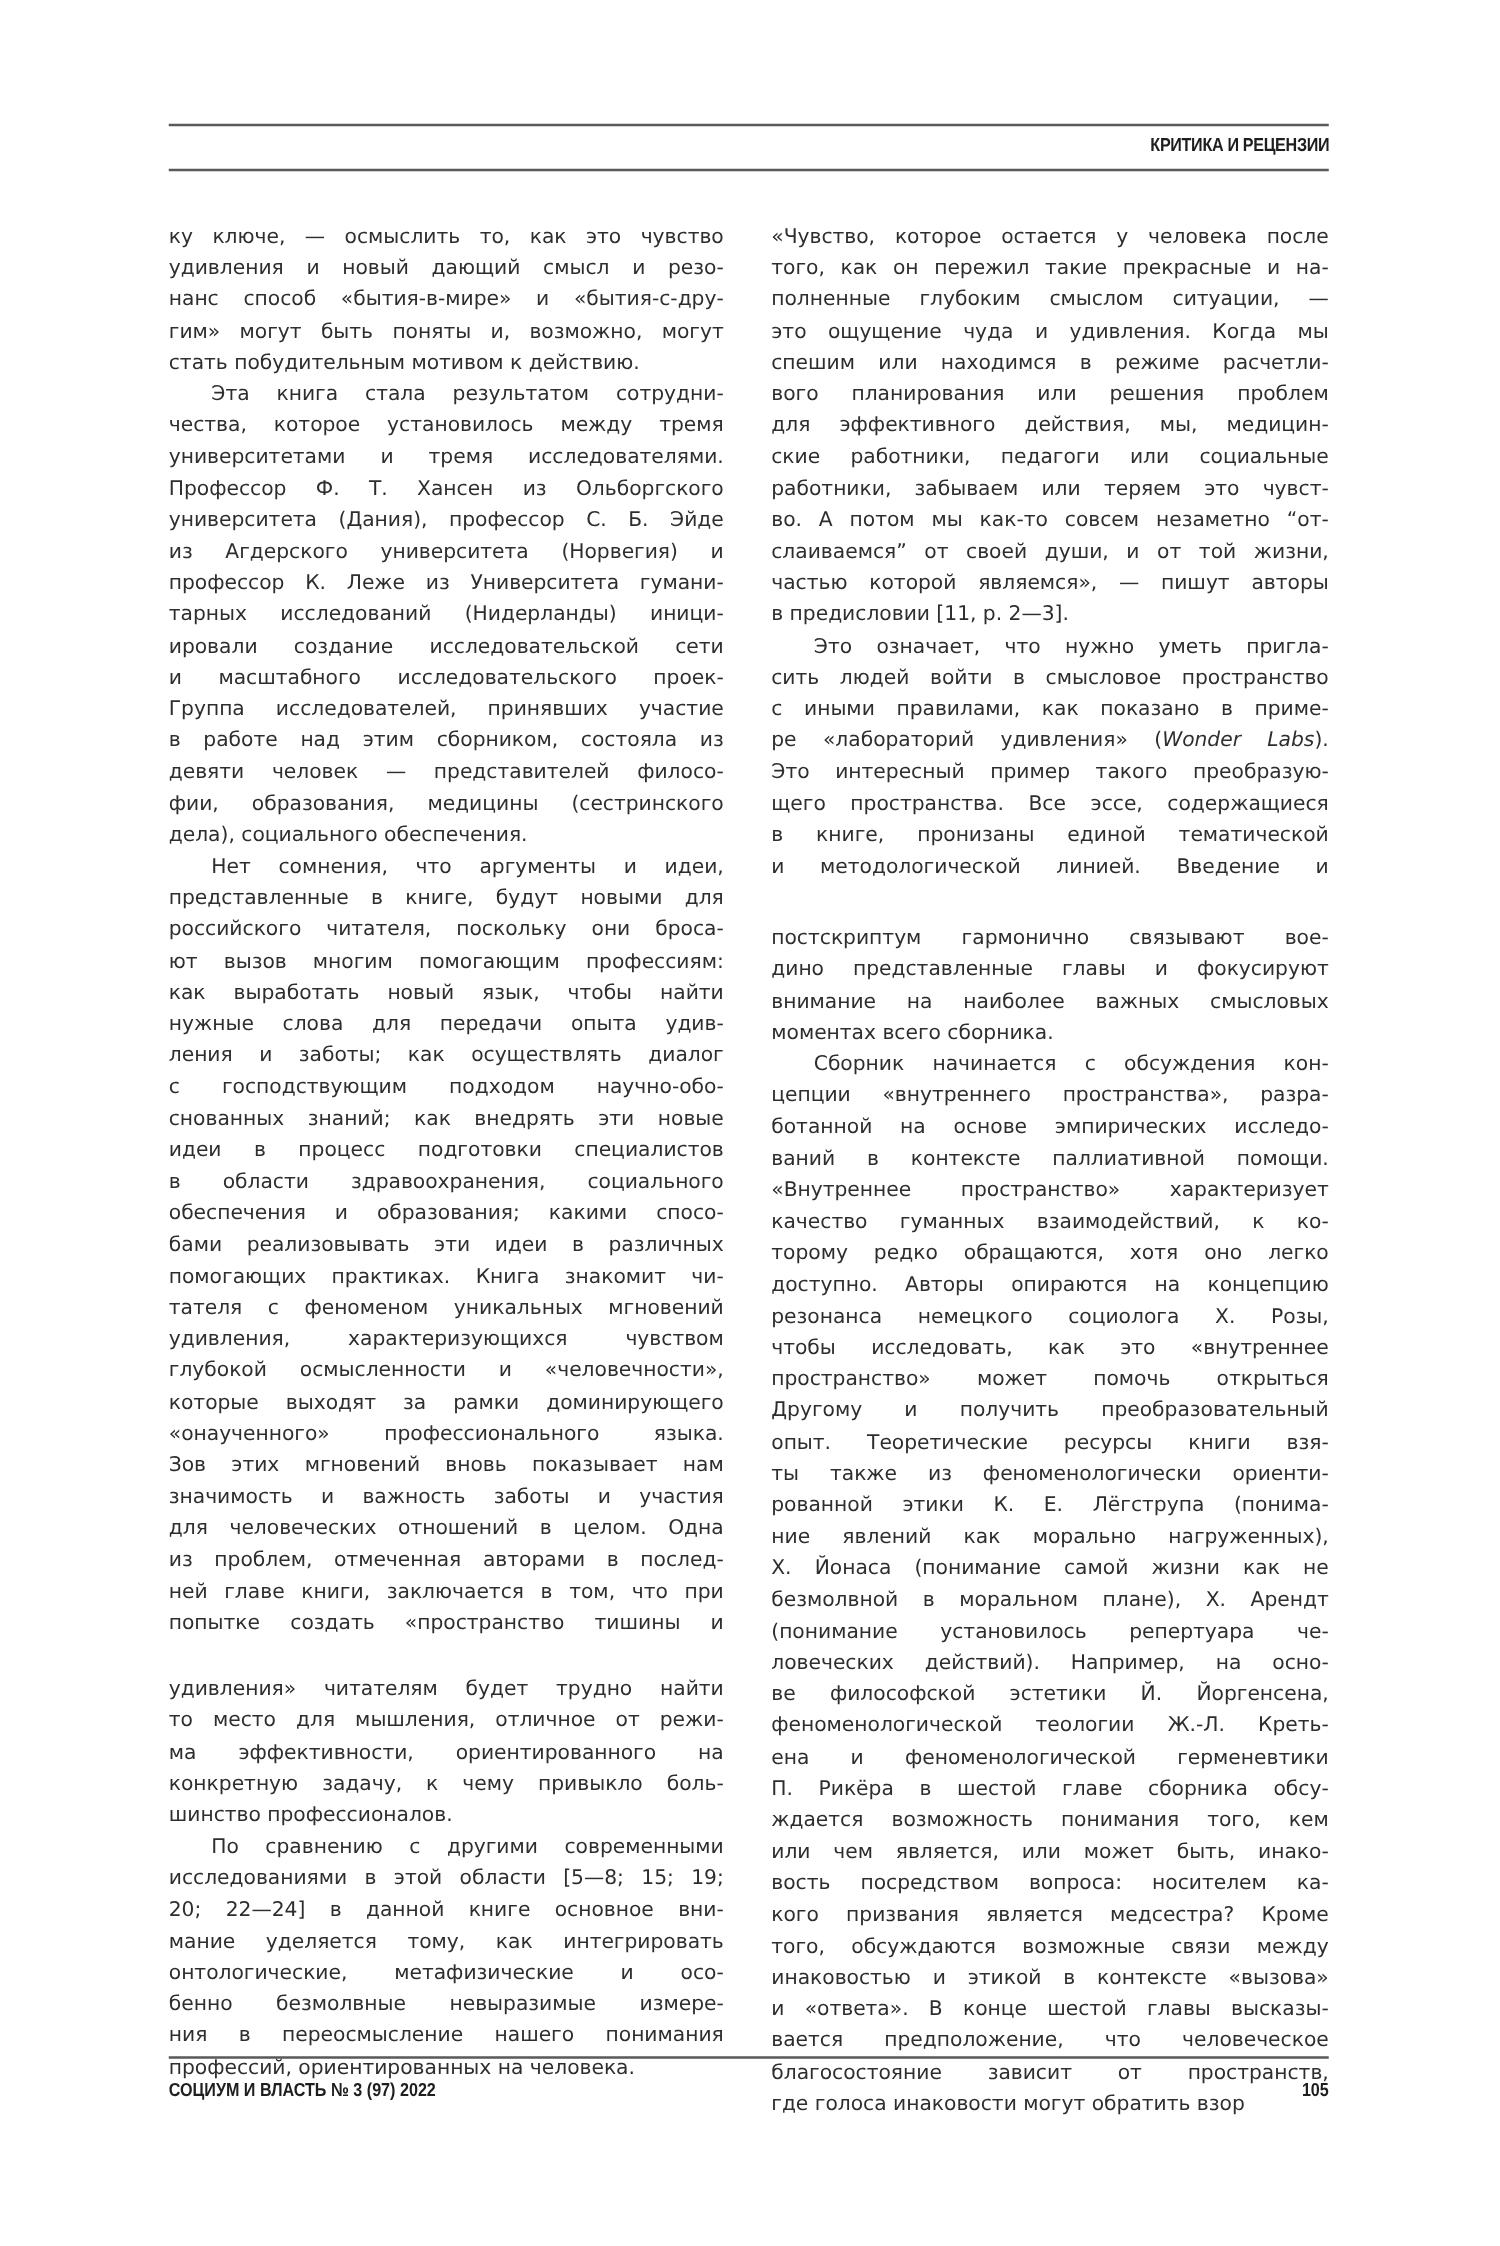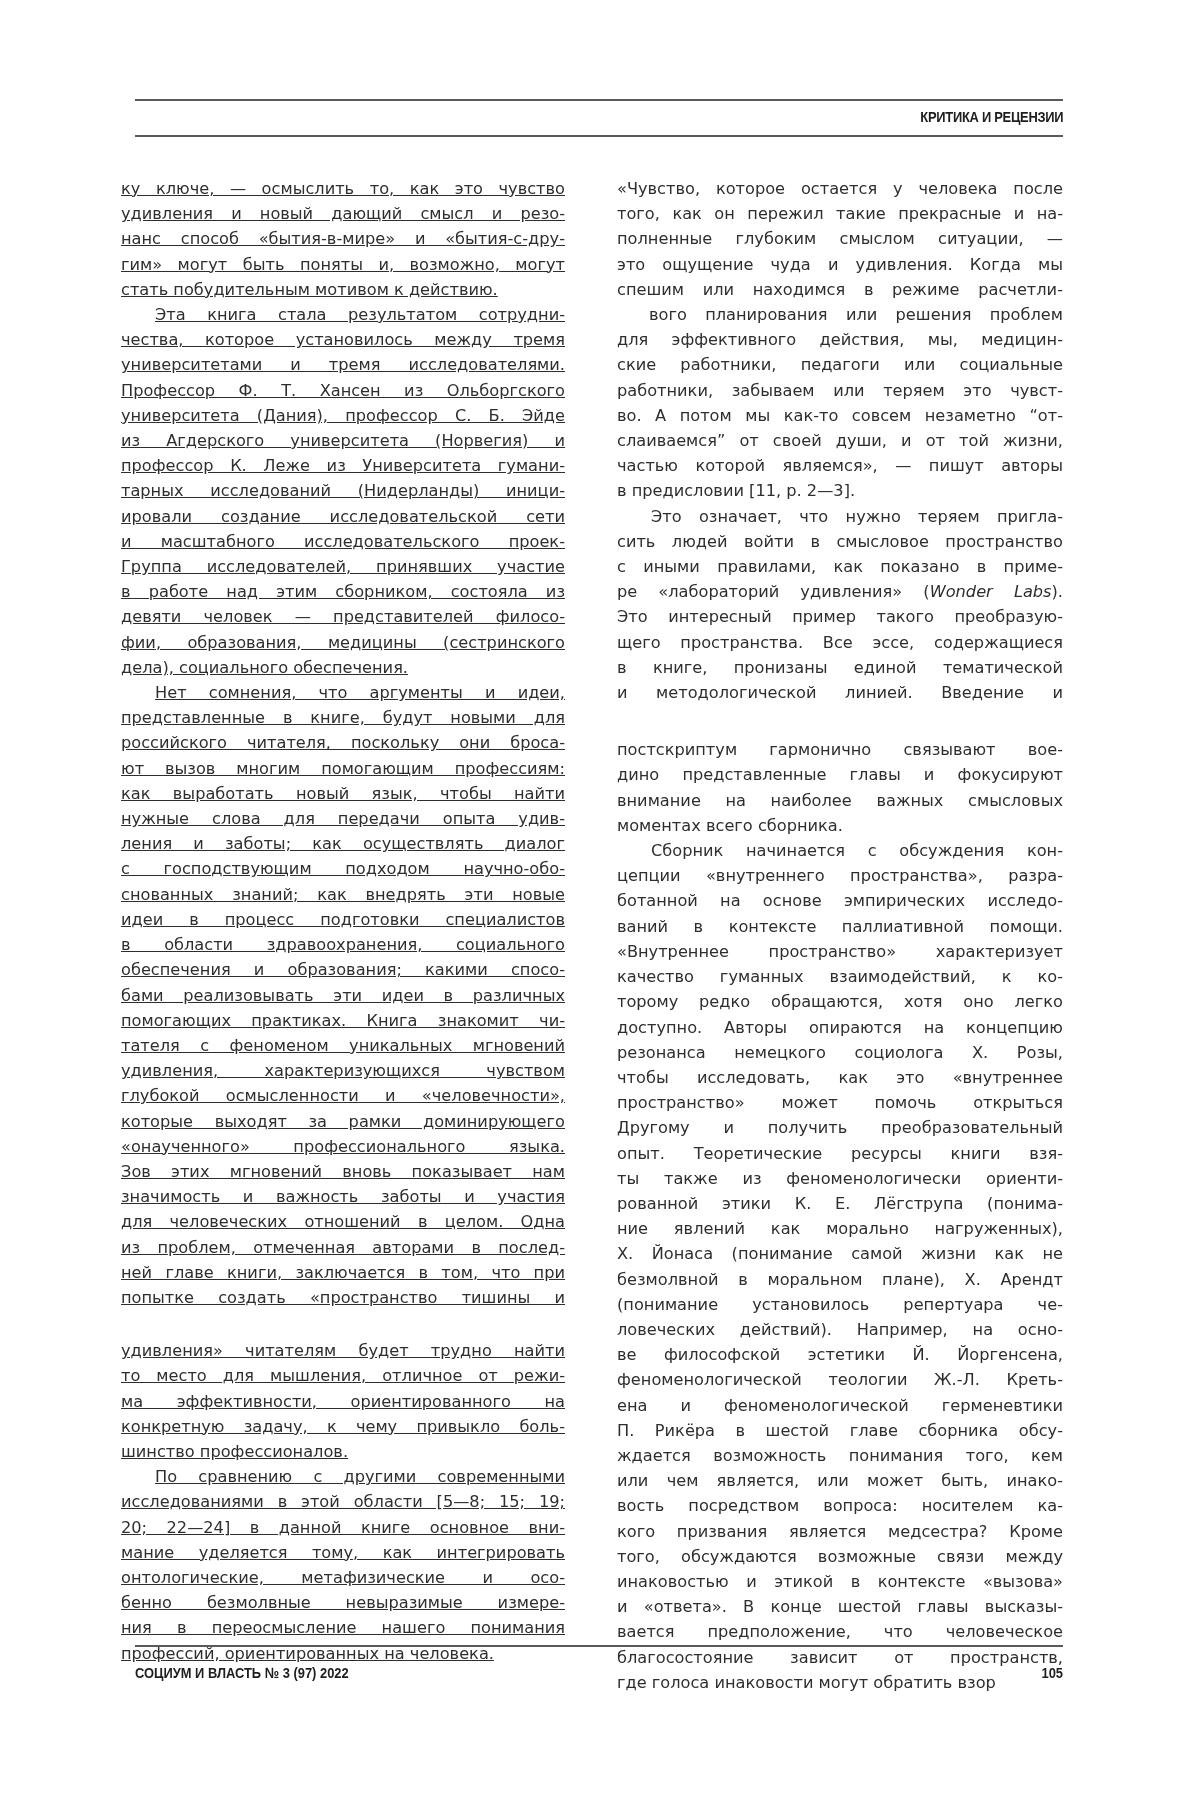--- a/index.html
+++ b/index.html
@@ -17,21 +17,21 @@
                  font-family: "Liberation Sans", sans-serif; font-weight: bold;
                  font-size: 15px; color: #1e1e1e;
                  transform: scaleX(0.86); transform-origin: left center; }
   .footer-right { position: absolute; top: 1664px; right: 137px;
                   font-family: "Liberation Sans", sans-serif; font-weight: bold;
                   font-size: 15px; color: #1e1e1e;
                   transform: scaleX(0.86); transform-origin: right center; }
   .col { position: absolute; top: 176px; width: 444px;
          font-size: 16.2px; line-height: 25.2px; text-align: justify;
          hyphens: manual; color: #2e2e2e; }
-  .col.left { left: 121px; text-decoration: underline; }
+  .col.left { left: 135px; }
   .col.right { left: 617px; width: 446px; }
   .col p { margin: 0; text-indent: 34px; }
   .col p.noindent { text-indent: 0; }
   .col p .line { display: block; text-align: justify; text-align-last: justify; }
   .col p .line.last { text-align-last: left; }
   em { font-style: italic; }
 </style>
 </head>
 <body>
 
@@ -107,31 +107,31 @@
       <span class="line last" style="text-indent: 0px;"><span>профессий, ориентированных на человека.</span></span>
     </p>
   </div>
 <div class="col right" id="col-right">
     <p class="noindent">
       <span class="line" style="text-indent: 0px;"><span>«Чувство, которое остается у человека после</span></span>
       <span class="line" style="text-indent: 0px;"><span>того, как он пережил такие прекрасные и на-</span></span>
       <span class="line" style="text-indent: 0px;"><span>полненные глубоким смыслом ситуации, —</span></span>
       <span class="line" style="text-indent: 0px;"><span>это ощущение чуда и удивления. Когда мы</span></span>
       <span class="line" style="text-indent: 0px;"><span>спешим или находимся в режиме расчетли-</span></span>
-      <span class="line" style="text-indent: 0px; margin-left: 32px;"><span>вого планирования или решения проблем</span></span>
+      <span class="line" style="text-indent: 0px;"><span>вого планирования или решения проблем</span></span>
       <span class="line" style="text-indent: 0px;"><span>для эффективного действия, мы, медицин-</span></span>
       <span class="line" style="text-indent: 0px;"><span>ские работники, педагоги или социальные</span></span>
       <span class="line" style="text-indent: 0px;"><span>работники, забываем или теряем это чувст-</span></span>
       <span class="line" style="text-indent: 0px;"><span>во. А потом мы как-то совсем незаметно “от-</span></span>
       <span class="line" style="text-indent: 0px;"><span>слаиваемся” от своей души, и от той жизни,</span></span>
       <span class="line" style="text-indent: 0px;"><span>частью которой являемся», — пишут авторы</span></span>
       <span class="line last" style="text-indent: 0px;"><span>в предисловии [11, p. 2—3].</span></span>
     </p>
     <p>
-      <span class="line" style="text-indent: 34px;"><span>Это означает, что нужно теряем пригла-</span></span>
+      <span class="line" style="text-indent: 34px;"><span>Это означает, что нужно уметь пригла-</span></span>
       <span class="line" style="text-indent: 0px;"><span>сить людей войти в смысловое пространство</span></span>
       <span class="line" style="text-indent: 0px;"><span>с иными правилами, как показано в приме-</span></span>
       <span class="line" style="text-indent: 0px;"><span>ре «лабораторий удивления» (</span><em>Wonder Labs</em><span>).</span></span>
       <span class="line" style="text-indent: 0px;"><span>Это интересный пример такого преобразую-</span></span>
       <span class="line" style="text-indent: 0px;"><span>щего пространства. Все эссе, содержащиеся</span></span>
       <span class="line" style="text-indent: 0px;"><span>в книге, пронизаны единой тематической</span></span>
       <span class="line" style="text-indent: 0px;"><span>и методологической линией. Введение и</span></span>
       <span class="line" style="text-indent: 0px; margin-top: 32px;"><span>постскриптум гармонично связывают вое-</span></span>
       <span class="line" style="text-indent: 0px;"><span>дино представленные главы и фокусируют</span></span>
       <span class="line" style="text-indent: 0px;"><span>внимание на наиболее важных смысловых</span></span>

